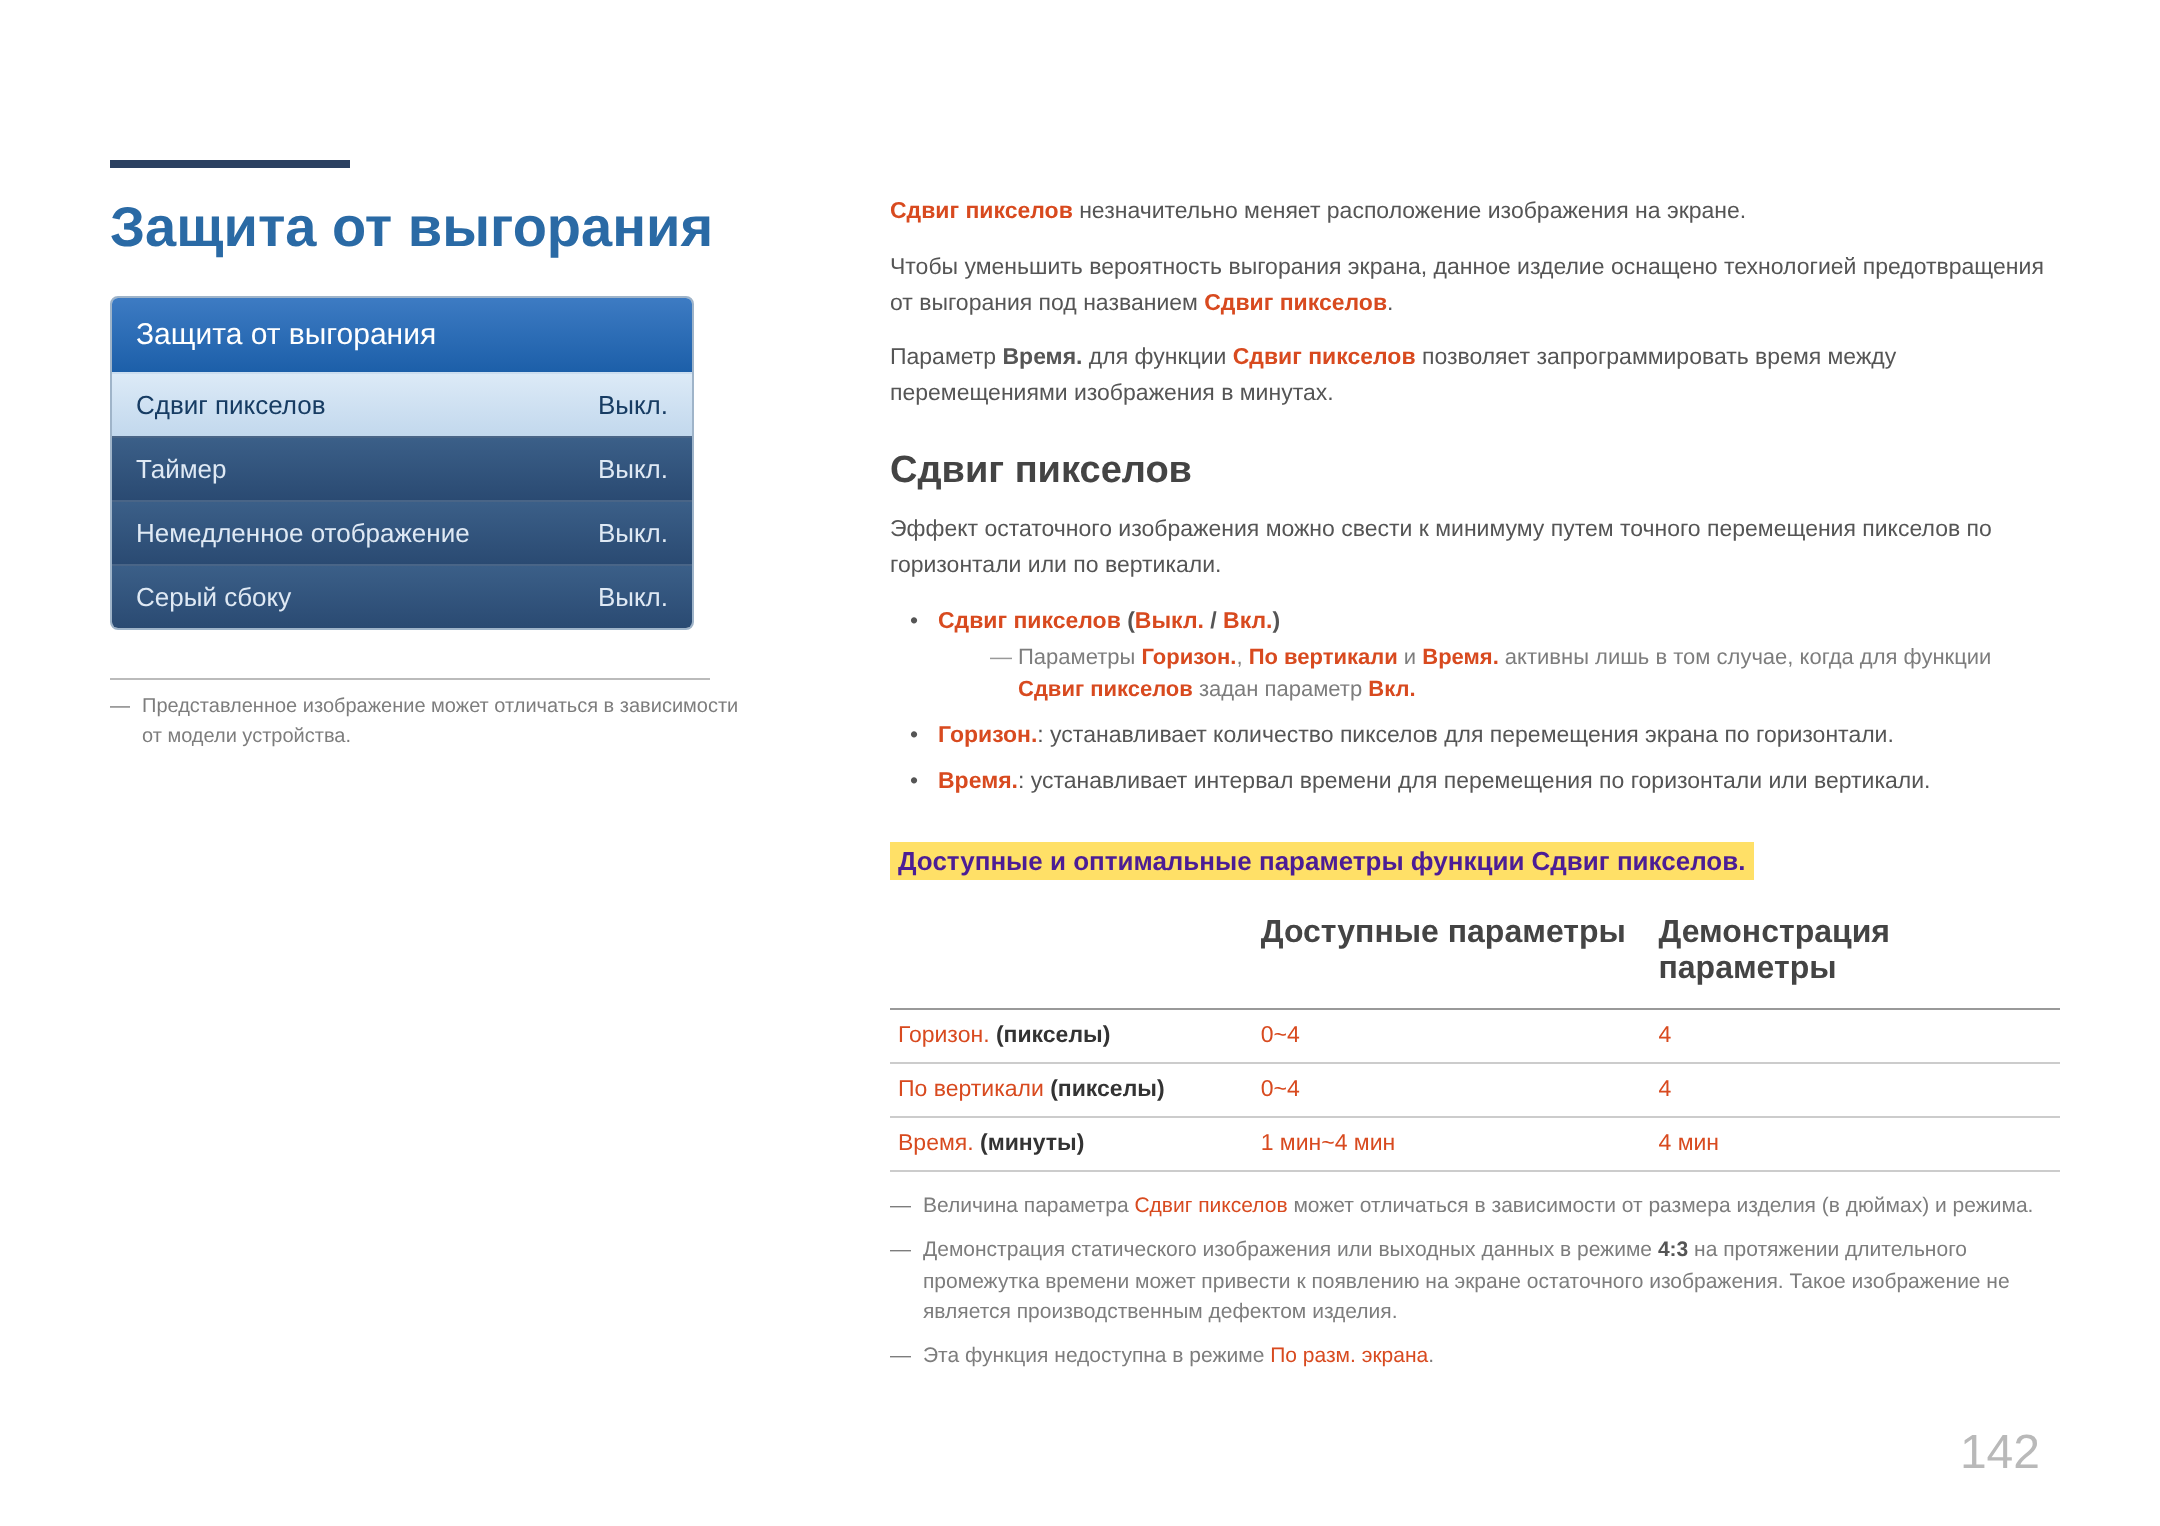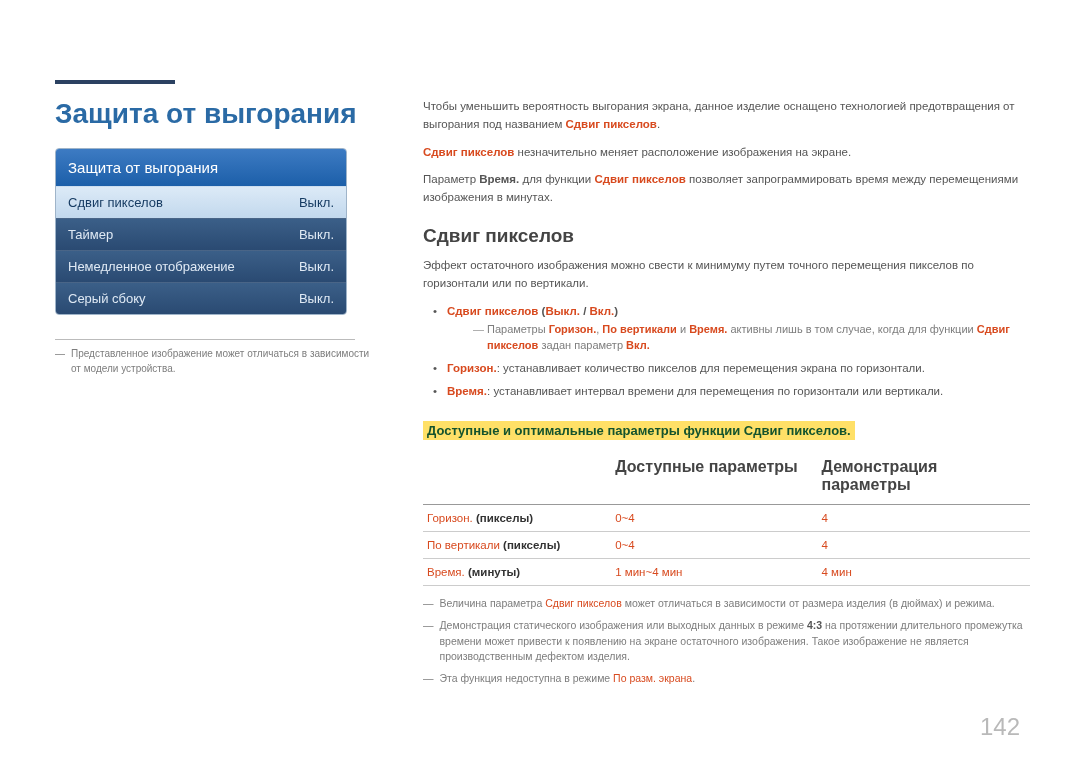--- a/index.html
+++ b/index.html
@@ -19,21 +19,21 @@
   .top-rule {
     position: absolute;
     top: 80px;
     left: 55px;
     width: 120px;
     height: 4px;
     background: #2b4161;
   }
   .columns {
     display: flex;
-    gap: 48px;
+    gap: 70px;
     margin-top: 48px;
   }
   .left-col { width: 320px; flex: 0 0 320px; }
   .right-col { flex: 1; }
   h1.title {
     font-size: 28px;
     color: #2a6aa5;
     font-weight: bold;
     margin: 0 0 18px 0;
   }
@@ -100,21 +100,21 @@
     font-weight: bold;
     margin: 18px 0 10px 0;
   }
   ul.bullets { list-style: none; padding: 0; margin: 4px 0 10px 0; }
   ul.bullets > li { position: relative; padding-left: 24px; margin-bottom: 6px; line-height: 1.55; font-size: 11.5px;}
   ul.bullets > li::before { content: "•"; position: absolute; left: 10px; color:#555; }
   .sub-note { padding-left: 40px; font-size: 11px; color: #7d7d7d; line-height: 1.5; position: relative;}
   .sub-note::before { content: "―"; position: absolute; left: 26px; color:#999; }
   .sub-hl {
     background: #ffe067;
-    color: #14532d;
+    color: #4c1d95;
     font-weight: bold;
     font-size: 13px;
     padding: 2px 4px;
     display: inline-block;
     margin: 10px 0 6px 0;
   }
   table.params {
     width: 100%;
     border-collapse: collapse;
     font-size: 11.5px;
@@ -178,24 +178,24 @@
 
       <hr class="footnote-rule">
       <div class="footnote">
         <span class="note-dash">―</span>
         <span>Представленное изображение может отличаться в зависимости от модели устройства.</span>
       </div>
     </div>
 
     <div class="right-col">
       <p>
-        <span>Чтобы уменьшить вероятность выгорания экрана, данное изделие оснащено технологией предотвращения от выгорания под названием </span><span class="hl-red hl-b">Сдвиг пикселов</span><span>.</span>
+        <span class="hl-red hl-b">Сдвиг пикселов</span><span> незначительно меняет расположение изображения на экране.</span>
       </p>
       <p>
-        <span class="hl-red hl-b">Сдвиг пикселов</span><span> незначительно меняет расположение изображения на экране.</span>
+        <span>Чтобы уменьшить вероятность выгорания экрана, данное изделие оснащено технологией предотвращения от выгорания под названием </span><span class="hl-red hl-b">Сдвиг пикселов</span><span>.</span>
       </p>
       <p>
         <span>Параметр </span><span class="hl-b">Время.</span><span> для функции </span><span class="hl-red hl-b">Сдвиг пикселов</span><span> позволяет запрограммировать время между перемещениями изображения в минутах.</span>
       </p>
 
       <h2 class="section">Сдвиг пикселов</h2>
       <p>Эффект остаточного изображения можно свести к минимуму путем точного перемещения пикселов по горизонтали или по вертикали.</p>
 
       <ul class="bullets">
         <li>

